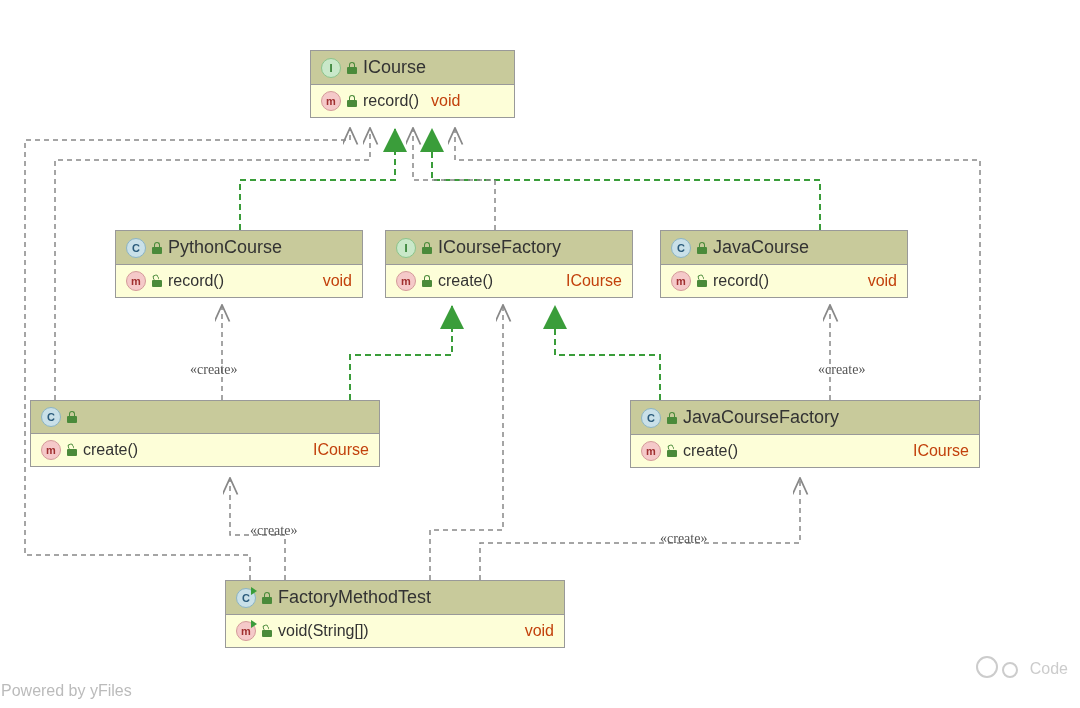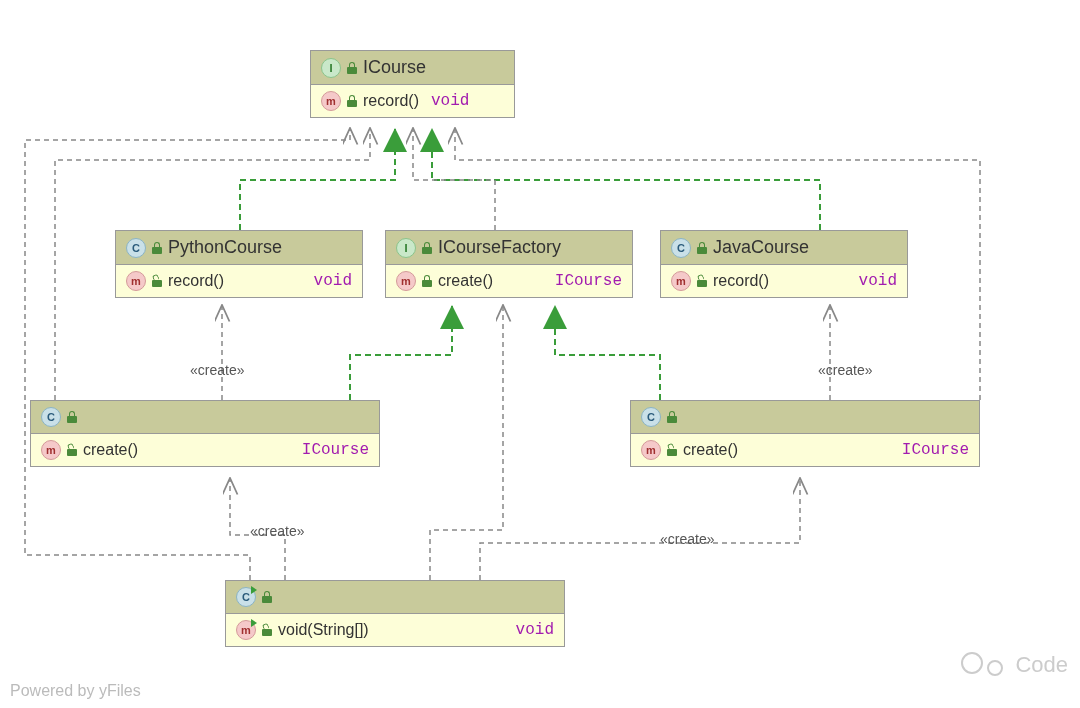--- a/index.html
+++ b/index.html
@@ -31,22 +31,21 @@
   .uml-member {
     padding: 6px 10px;
     display: flex;
     align-items: center;
     gap: 6px;
     font-size: 16px;
     color: #333;
   }
   .uml-member .ret {
     margin-left: auto;
-    color: #a21caf;
-    font-family: Liberation Mono, monospace;
+    color: #c2410c;
   }
   .badge {
     display: inline-flex;
     align-items: center;
     justify-content: center;
     width: 18px;
     height: 18px;
     border-radius: 50%;
     font-size: 11px;
     font-weight: bold;
@@ -98,36 +97,37 @@
     position: absolute;
     left: 0; top: 0;
     width: 1080px; height: 708px;
     pointer-events: none;
   }
   .edge-label {
     position: absolute;
     font-size: 14px;
     color: #555;
     background: rgba(255,255,255,0.0);
+    font-family: Liberation Serif, serif;
   }
   .footer {
     position: absolute;
-    left: 10px;
+    left: 1px;
     bottom: 8px;
     color: #bbb;
     font-size: 16px;
   }
   .watermark {
     position: absolute;
     right: 12px;
     bottom: 30px;
     color: #ccc;
-    font-size: 22px;
+    font-size: 16px;
     display:flex;
-    align-items:flex-start;
+    align-items:flex-end;
     gap:12px;
   }
   .watermark .bubble {
     width:18px; height:18px; border:2px solid #ccc; border-radius:50%;
     position:relative;
   }
   .watermark .bubble.small { width:12px; height:12px; margin-left:-8px; margin-top:8px;}
 </style>
 </head>
 <body>
@@ -244,33 +244,35 @@
     <span class="lock unlock"></span>
     <span>create()</span>
     <span class="ret">ICourse</span>
   </div>
 </div>
 
 <div class="uml-class" style="left:630px; top:400px; width:350px;">
   <div class="uml-header">
     <span class="badge class">C</span>
     <span class="lock"></span>
+    <span>JavaCourseFactory</span>
   </div>
   <div class="uml-member">
     <span class="badge method">m</span>
     <span class="lock unlock"></span>
     <span>create()</span>
     <span class="ret">ICourse</span>
   </div>
 </div>
 
 <div class="uml-class" style="left:225px; top:580px; width:340px;">
   <div class="uml-header">
     <span class="badge class runnable">C</span>
     <span class="lock"></span>
+    <span>FactoryMethodTest</span>
   </div>
   <div class="uml-member">
     <span class="badge method runnable">m</span>
     <span class="lock unlock"></span>
     <span>void(String[])</span>
     <span class="ret">void</span>
   </div>
 </div>
 
 <div class="footer">Powered by yFiles</div>

